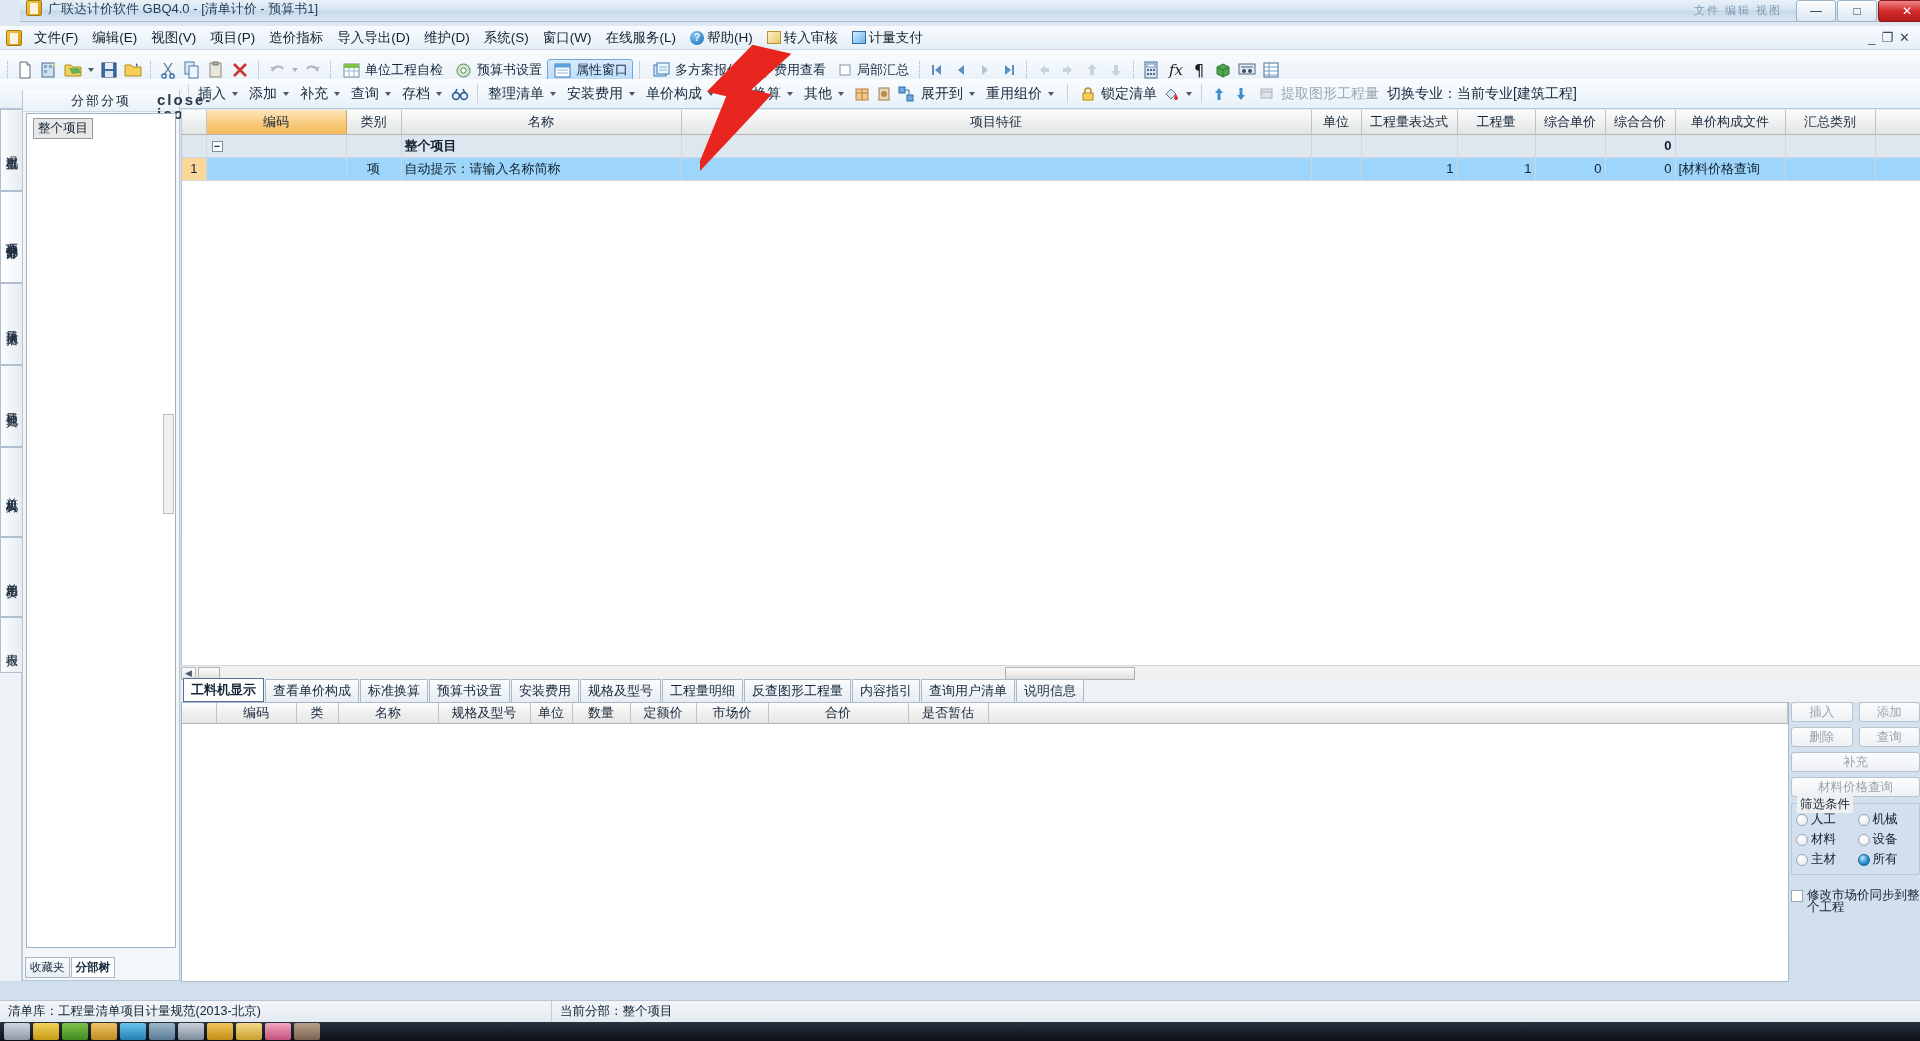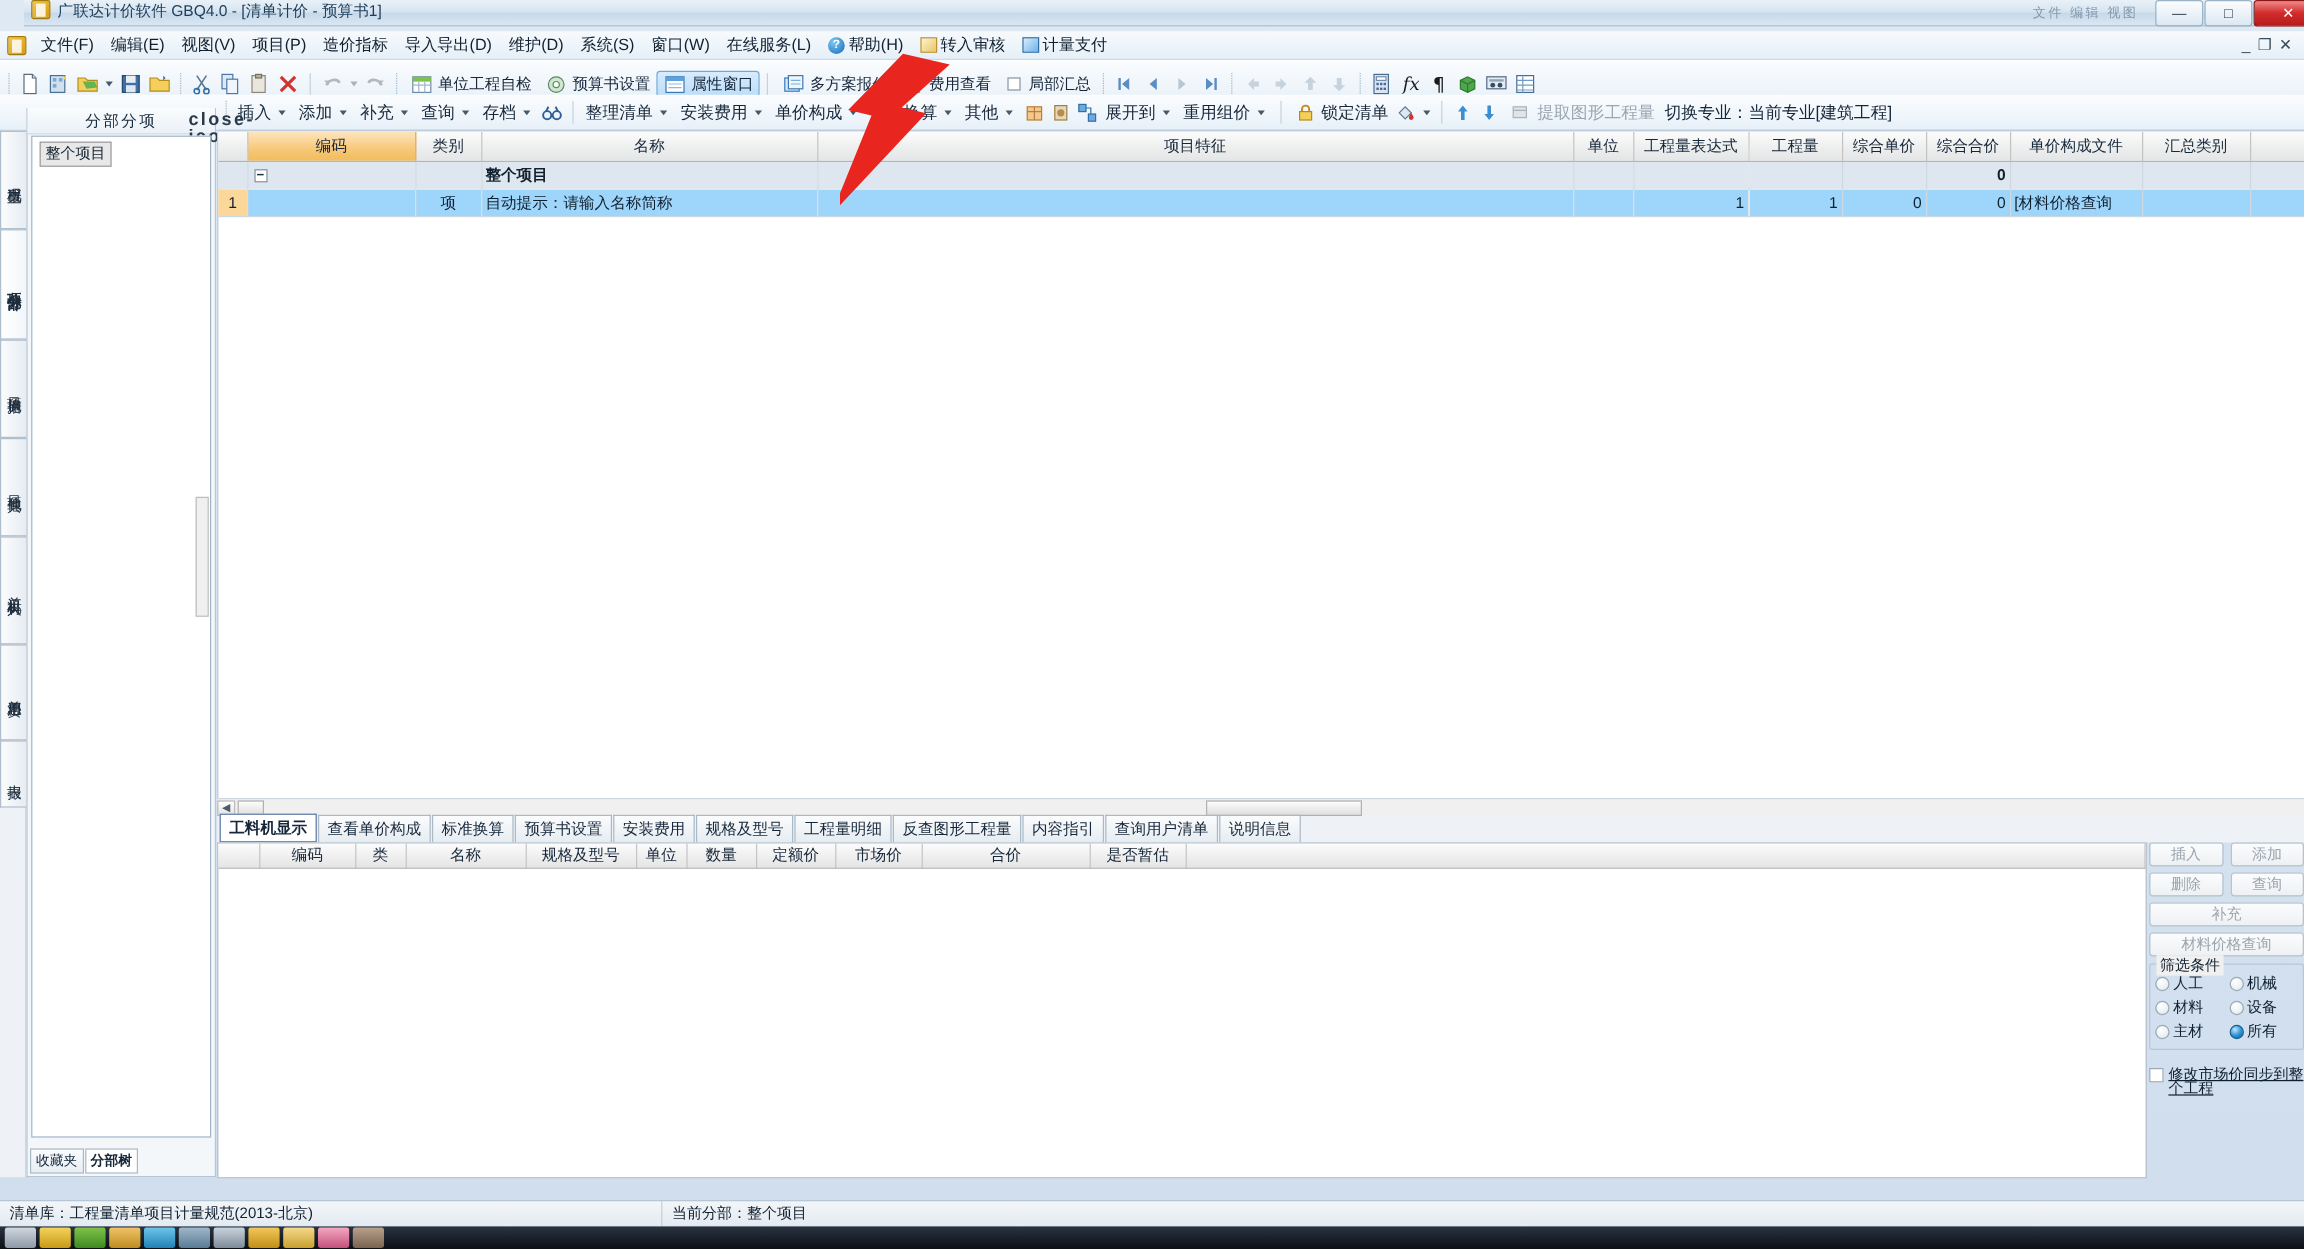--- a/index.html
+++ b/index.html
@@ -268,21 +268,21 @@
     position:absolute; top:-8px; left:5px; background:#f0f0f0;
     padding:0 3px; font-size:12.5px; color:#10202f;
   }
   .rp-radios { display:grid; grid-template-columns:1fr 1fr; gap:3px 4px; margin-top:3px; }
   .rp-radio { display:flex; align-items:center; gap:3px; font-size:12.5px; color:#10202f; white-space:nowrap; }
   .rd {
     width:12px; height:12px; border-radius:50%; flex:none;
     border:1px solid #9aa8b4; background: radial-gradient(circle at 35% 30%,#ffffff,#e2e7eb);
   }
   .rd.on { background: radial-gradient(circle at 35% 30%,#bfe6ff 0%,#2a8fd4 55%,#14639c 100%); border-color:#15628f; }
-  .rp-check { display:flex; align-items:flex-start; gap:4px; margin-top:14px; font-size:12.5px; color:#10202f; line-height:12px;text-decoration:underline; }
+  .rp-check { display:flex; align-items:flex-start; gap:4px; margin-top:14px; font-size:12.5px; color:#10202f; line-height:12px; }
   .ck { width:12px; height:12px; flex:none; border:1px solid #9aa8b4; background:#fff; margin-top:1px; }
 
   
   .statusbar {
     position:absolute; left:0; bottom:19px; width:1920px; height:22px;
     background: linear-gradient(180deg,#f3f6f9,#e3eaf1);
     border-top:1px solid #b7c6d4;
     display:flex; align-items:center; font-size:12.5px; color:#10202f;text-align:center;
   }
   .sb-cell { padding-left:8px; border-right:1px solid #c2cfdb; height:100%; display:flex; align-items:center; white-space:nowrap; }

